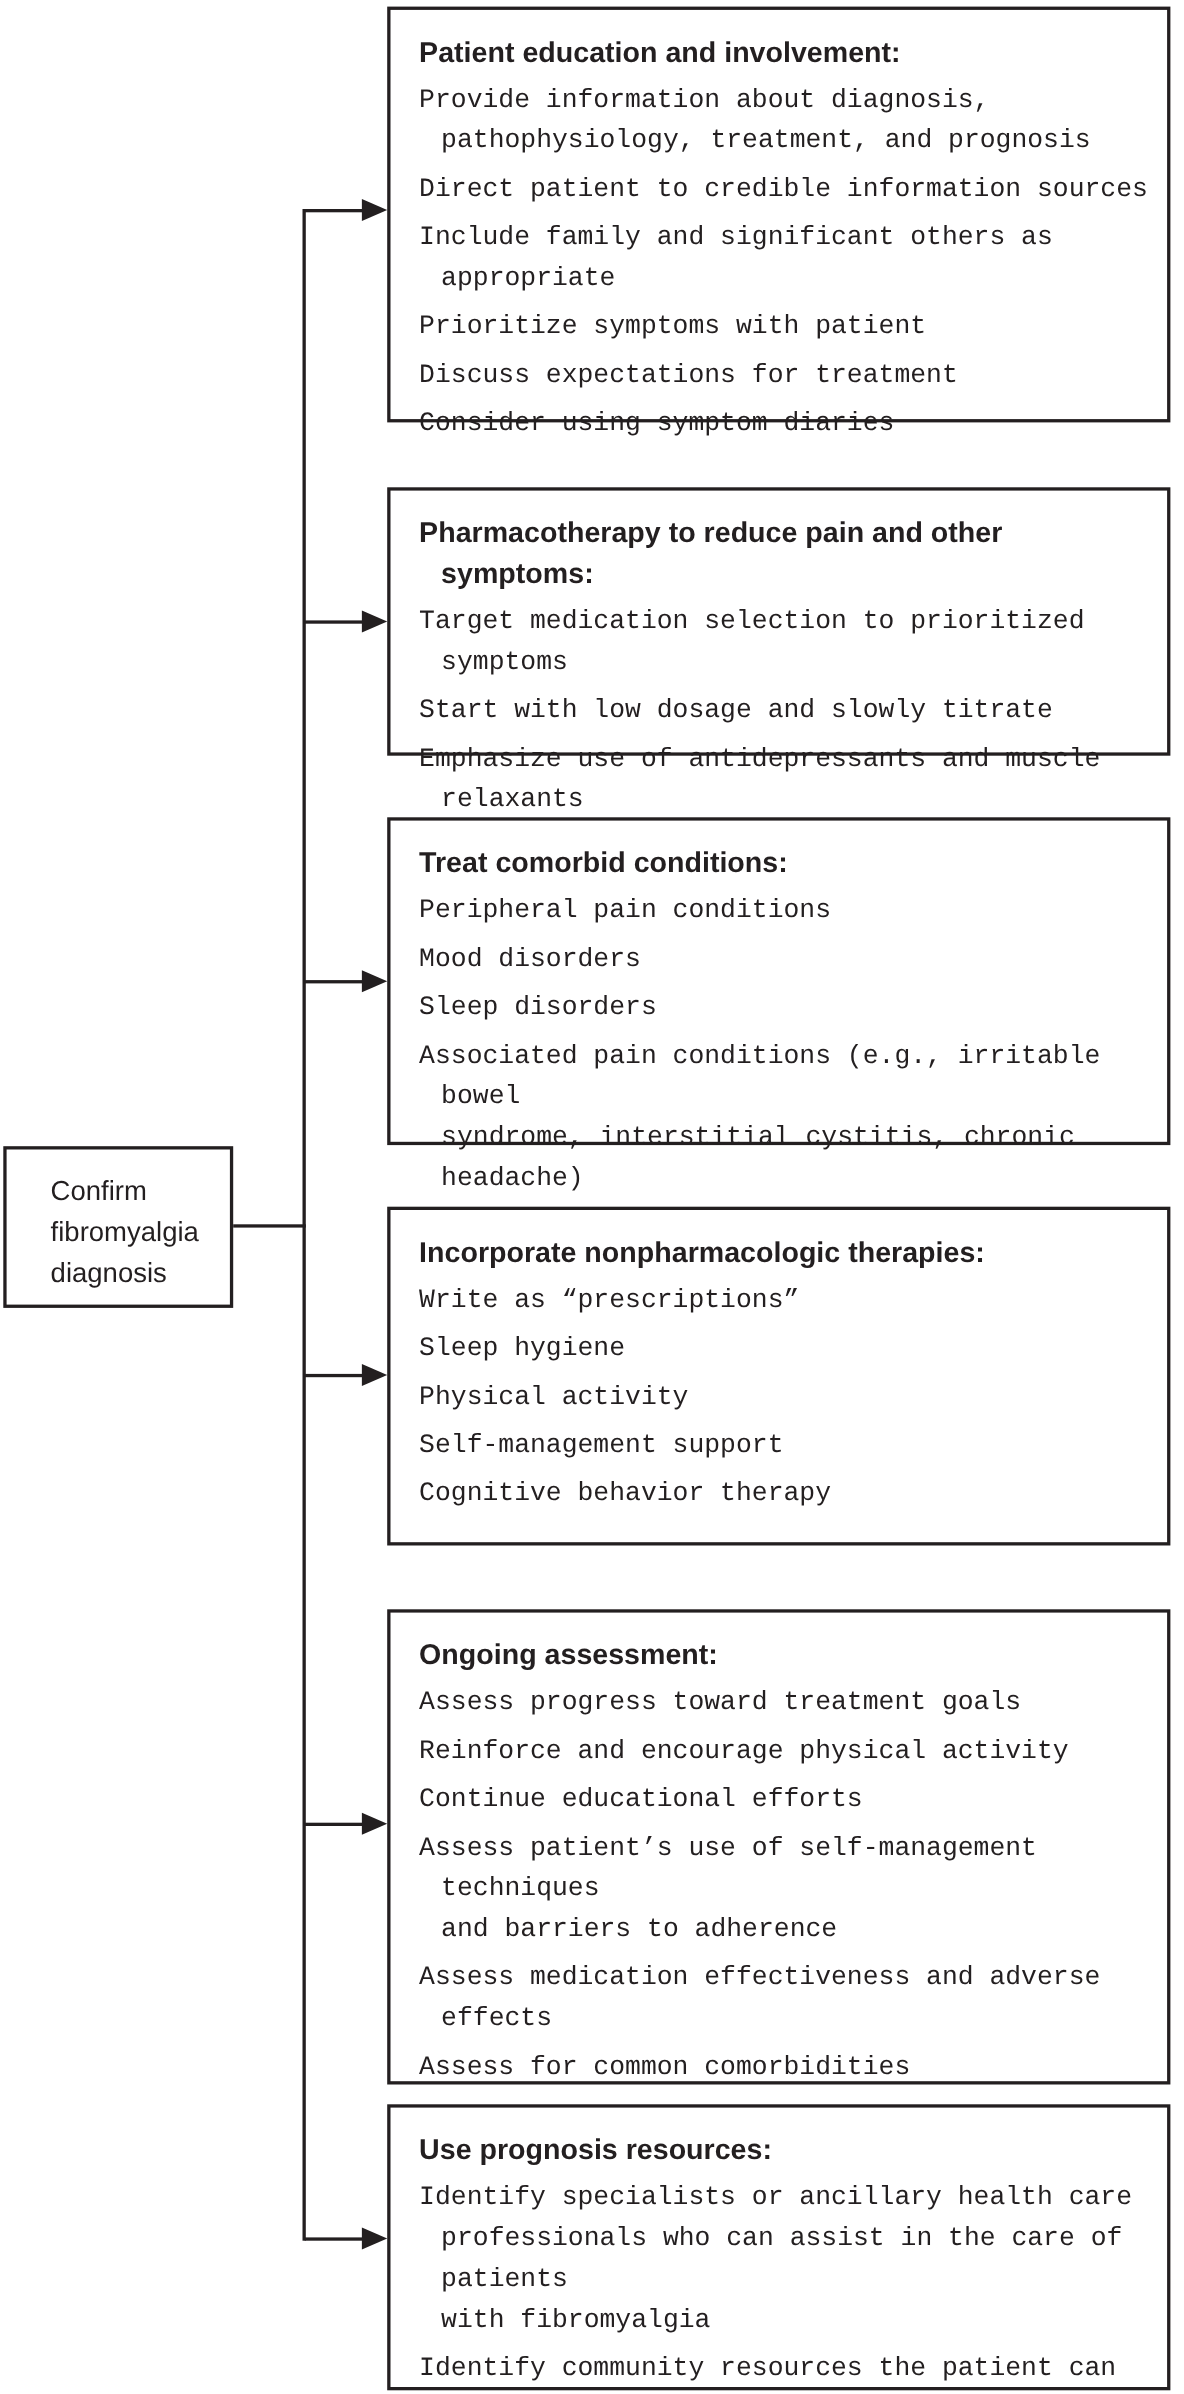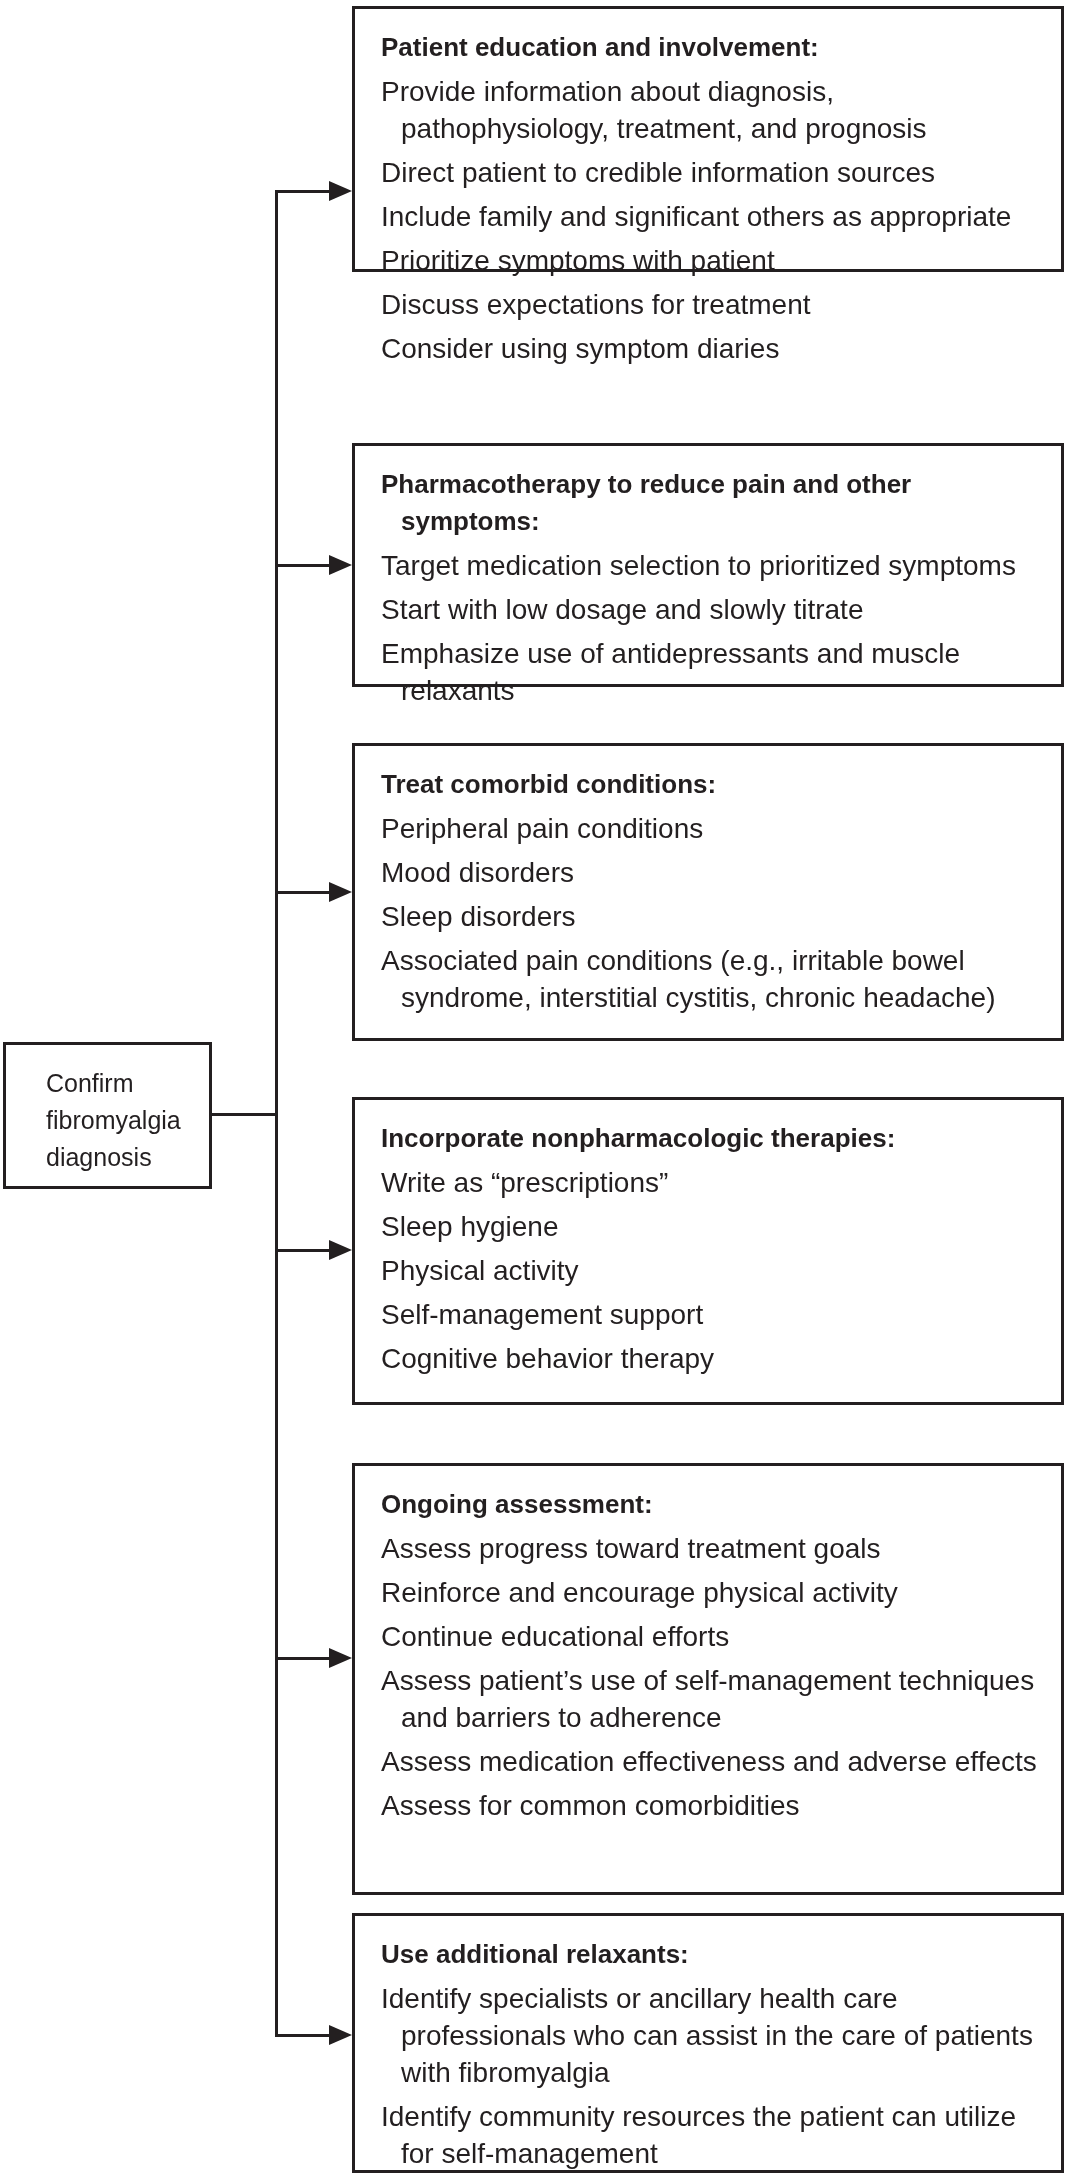--- a/index.html
+++ b/index.html
@@ -29,27 +29,28 @@
   .box-title {
     margin: 0 0 7px 0;
     font-size: 26px;
     line-height: 37px;
     font-weight: 700;
     white-space: pre-wrap;
     padding-left: 20px;
     text-indent: -20px;
   }
   .items .item {
-    font-size: 28px;
+    font-size: 24px;
     line-height: 37px;
     font-weight: 400;
     white-space: pre-wrap;
     padding-left: 20px;
     text-indent: -20px;
     margin: 0 0 7px 0;
+    font-family: Liberation Mono, monospace;
   }
   .items .item:last-child { margin-bottom: 0; }
 
   
   .root-box {
     position: absolute;
     left: 3px;
     top: 1042px;
     width: 209px;
     height: 147px;
@@ -104,21 +105,21 @@
 
   <div class="hline" style="left:277px; top:1249px; width:53px; height:3px;"></div>
   <div class="arrow-head" style="left:329px; top:1240px;"></div>
 
   <div class="hline" style="left:277px; top:1657px; width:53px; height:3px;"></div>
   <div class="arrow-head" style="left:329px; top:1648px;"></div>
 
   <div class="hline" style="left:277px; top:2034px; width:53px; height:3px;"></div>
   <div class="arrow-head" style="left:329px; top:2025px;"></div>
 
-  <section class="box" style="top:6px; height:266px;">
+  <section class="box" style="top:6px; height:378px;">
     <h2 class="box-title">Patient education and involvement:</h2>
     <div class="items">
         <div class="item">Provide information about diagnosis,
 pathophysiology, treatment, and prognosis</div>
         <div class="item">Direct patient to credible information sources</div>
         <div class="item">Include family and significant others as appropriate</div>
         <div class="item">Prioritize symptoms with patient</div>
         <div class="item">Discuss expectations for treatment</div>
         <div class="item">Consider using symptom diaries</div>
       </div>
@@ -164,21 +165,21 @@
         <div class="item">Reinforce and encourage physical activity</div>
         <div class="item">Continue educational efforts</div>
         <div class="item">Assess patient’s use of self-management techniques
 and barriers to adherence</div>
         <div class="item">Assess medication effectiveness and adverse effects</div>
         <div class="item">Assess for common comorbidities</div>
       </div>
   </section>
 
   <section class="box" style="top:1913px; height:260px;">
-    <h2 class="box-title">Use additional relaxants:</h2>
+    <h2 class="box-title">Use prognosis resources:</h2>
     <div class="items">
         <div class="item">Identify specialists or ancillary health care
 professionals who can assist in the care of patients
 with fibromyalgia</div>
         <div class="item">Identify community resources the patient can utilize
 for self-management</div>
       </div>
   </section>
 
 </div>

